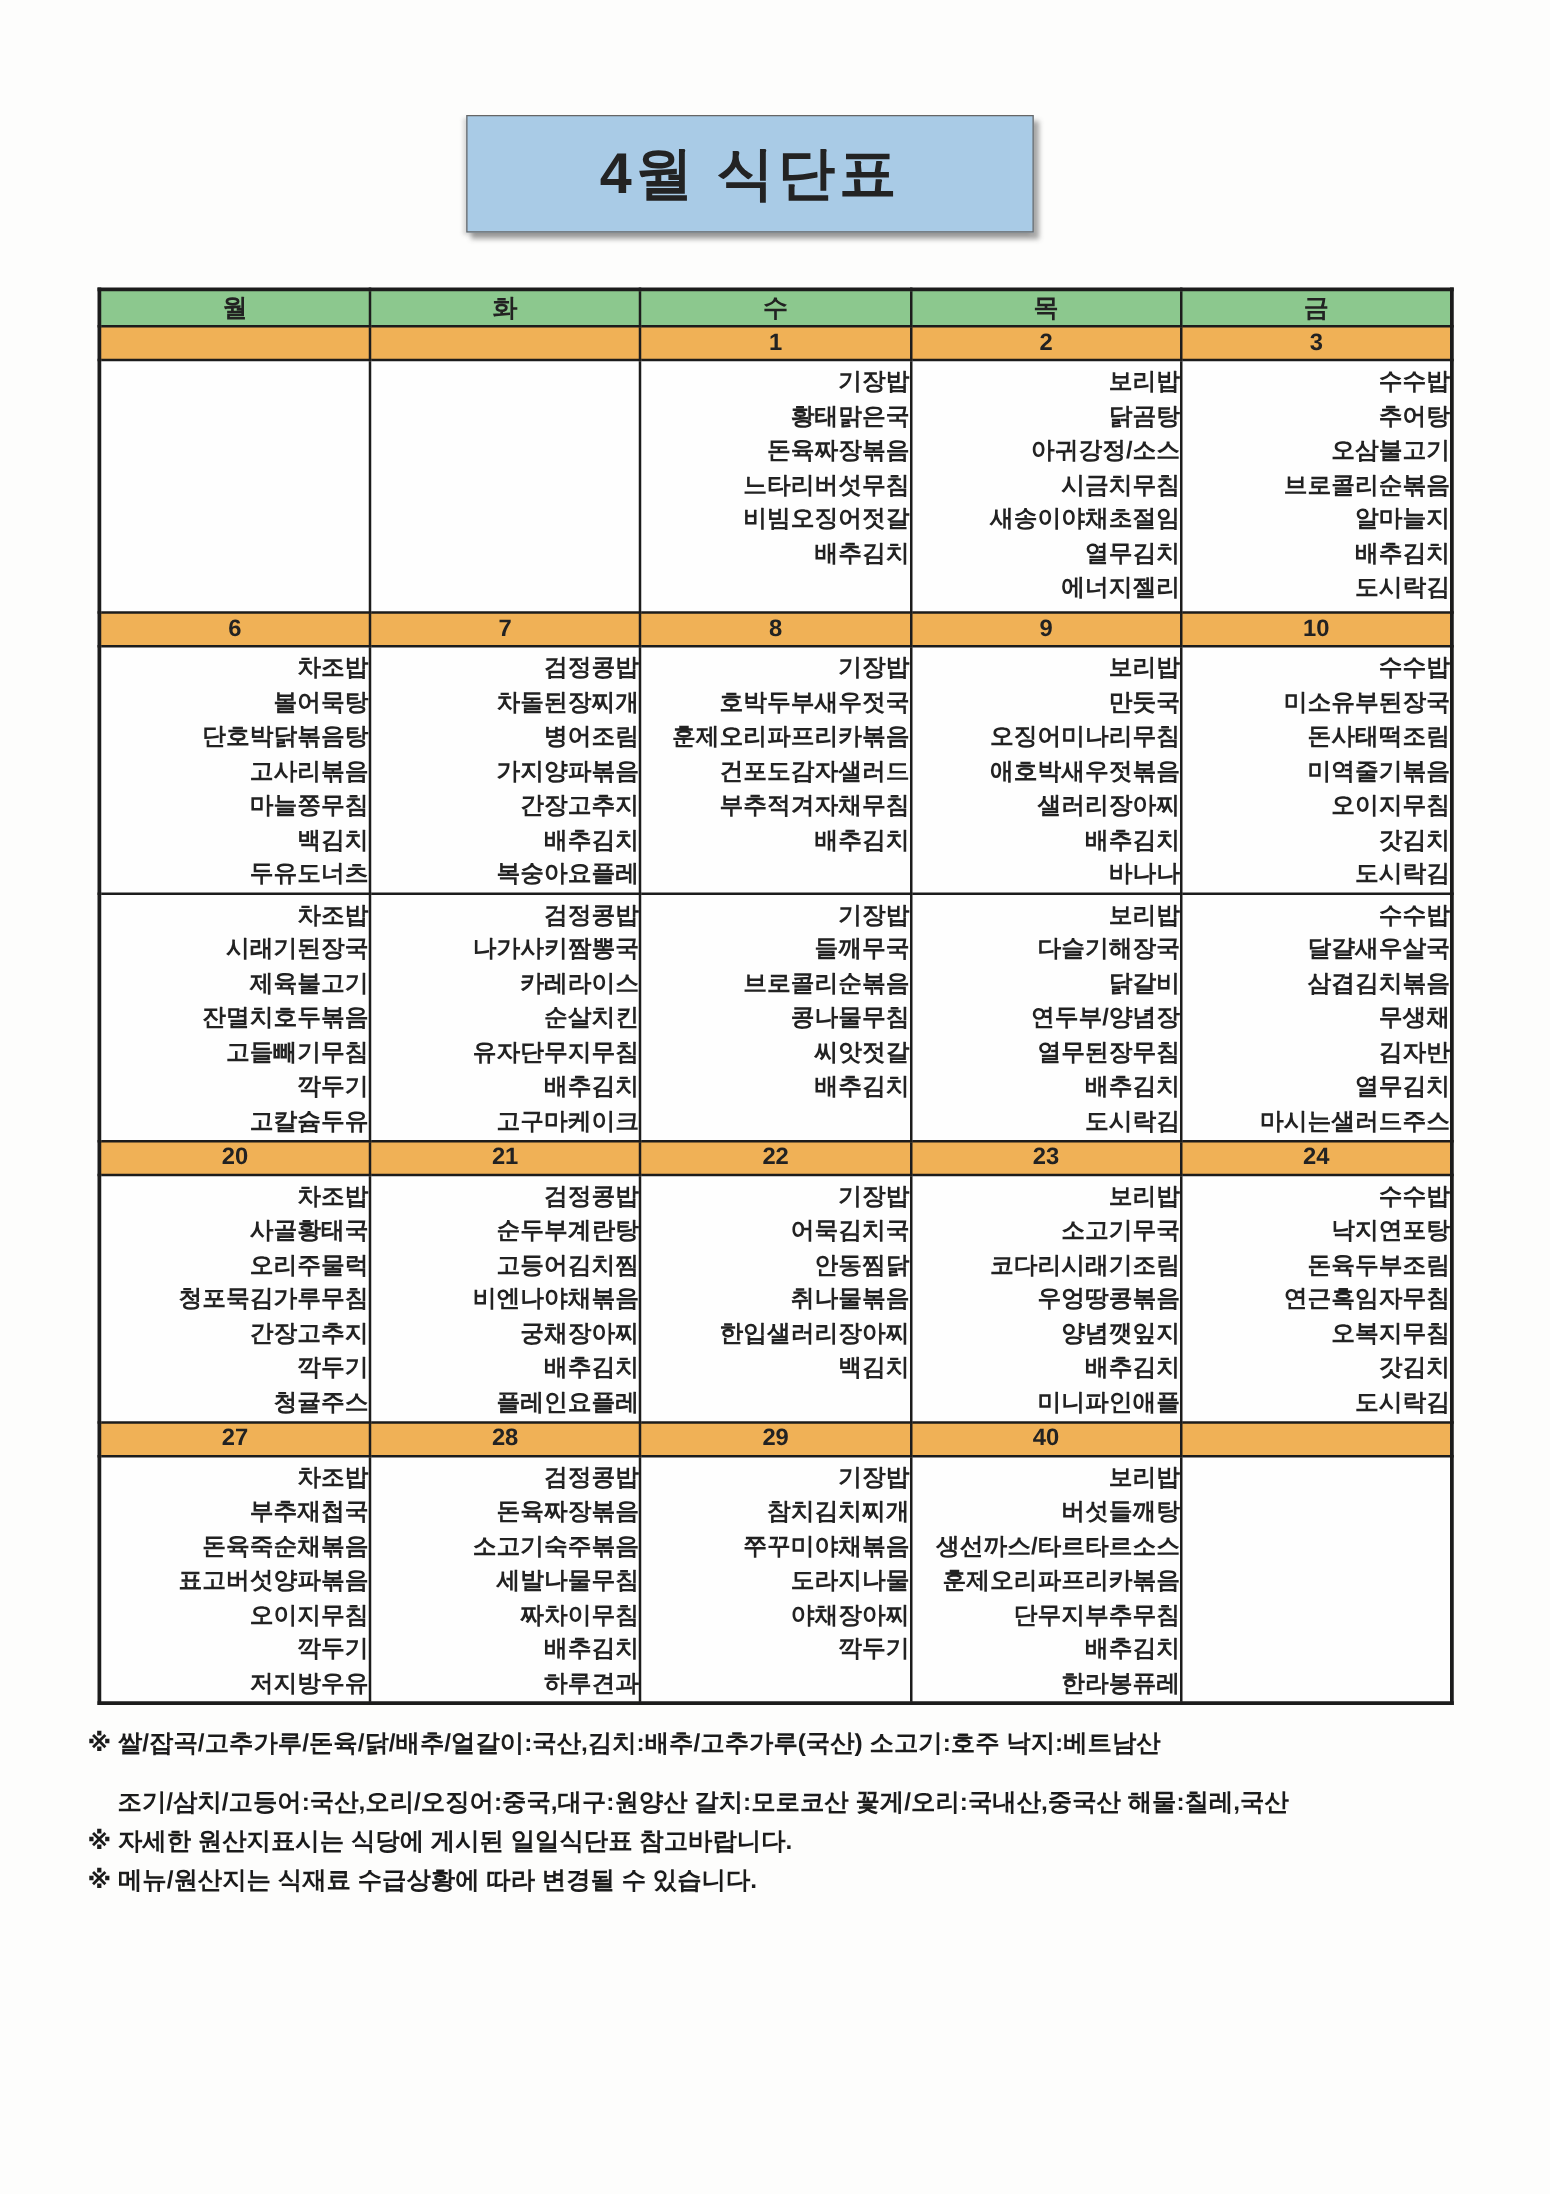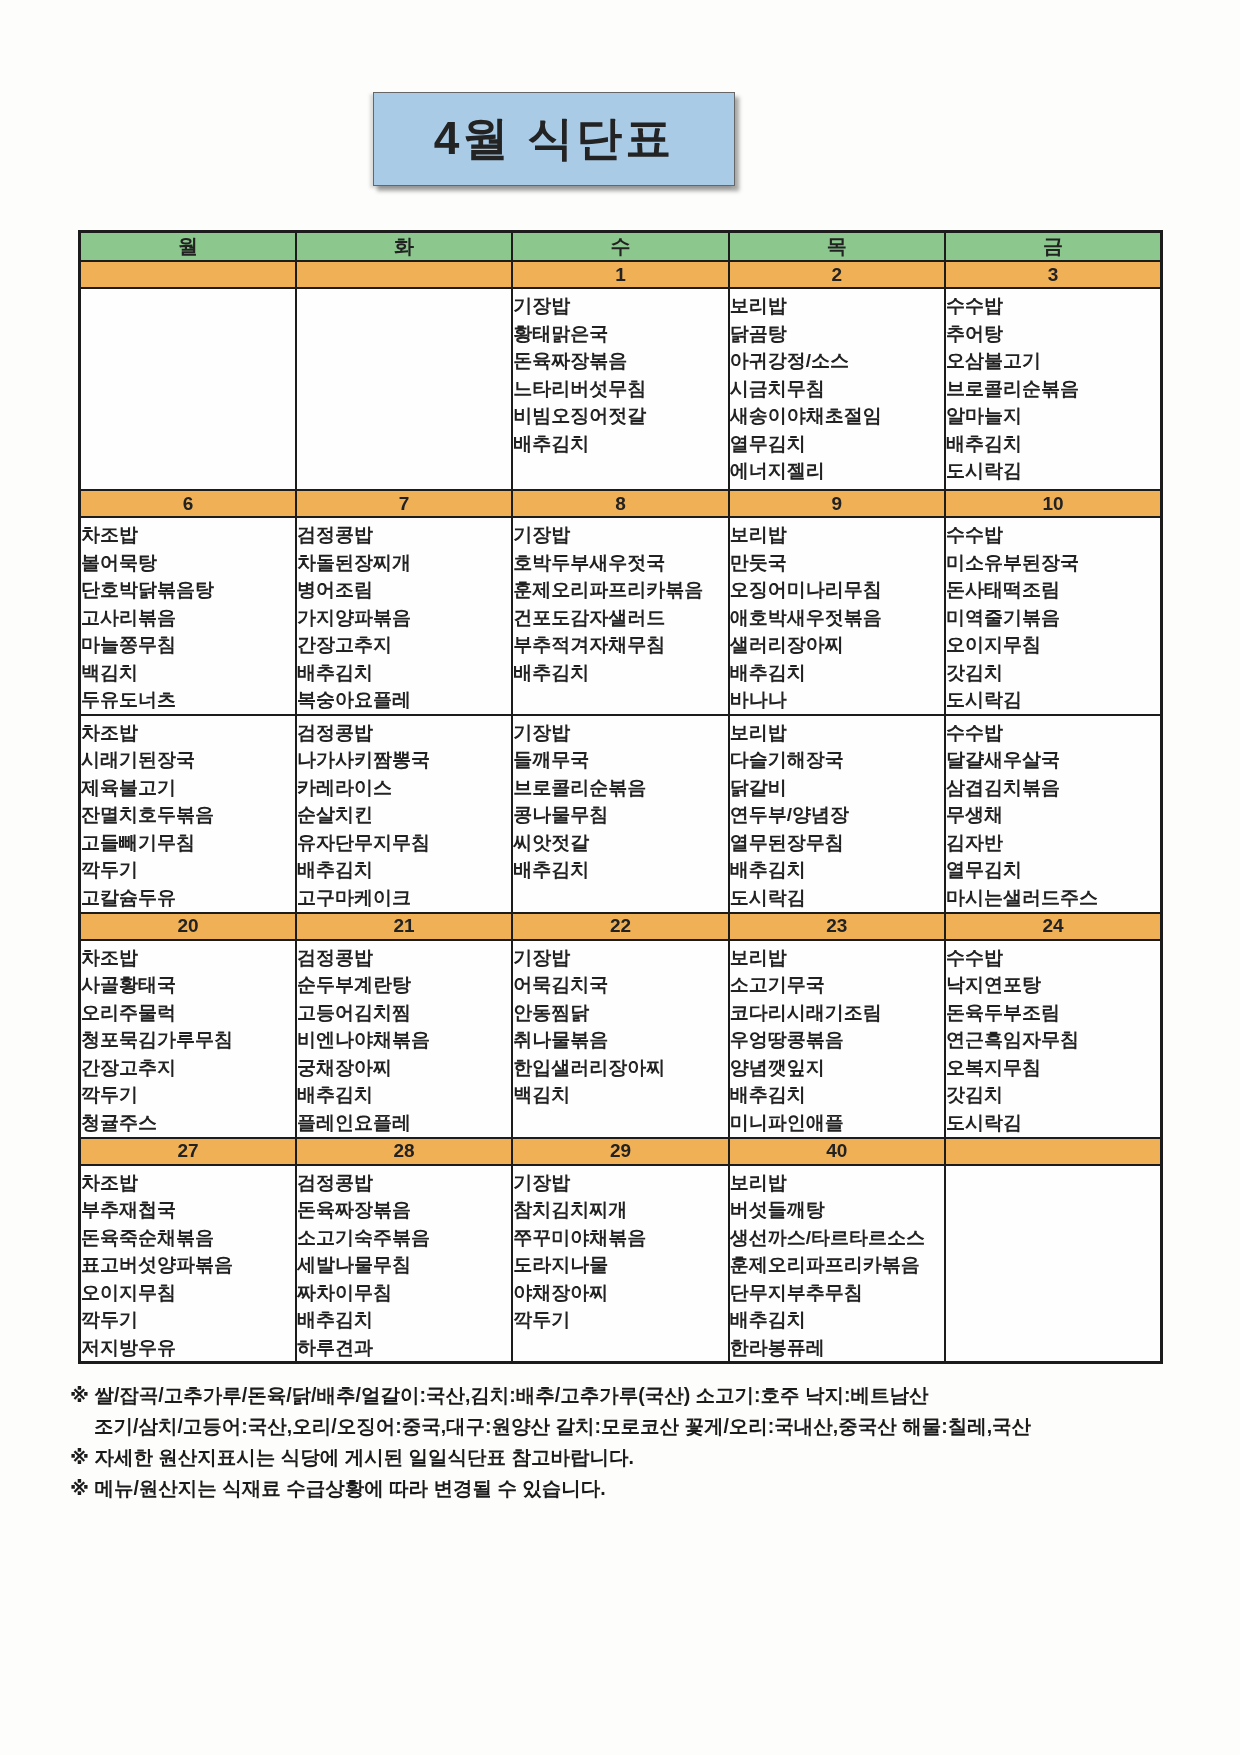--- a/index.html
+++ b/index.html
@@ -8,21 +8,21 @@
     --blue:#a9cbe6;
     --ink:#1d1d1d;
     --line:#1c1c1c;
   }
   *{margin:0;padding:0;box-sizing:border-box;}
   html,body{width:1240px;height:1755px;background:#fdfdfc;
     font-family:"Liberation Sans","DejaVu Sans",sans-serif;color:var(--ink);}
   body{position:relative;}
 
   .title-box{
-    position:absolute;left:373px;top:92px;width:362px;height:94px;
+    position:absolute;left:373px;top:92px;width:454px;height:94px;
     background:var(--blue);
     border:1px solid #666;
     box-shadow:4px 5px 4px rgba(60,60,60,.45), -3px 2px 3px rgba(120,120,120,.25);
     display:flex;align-items:center;justify-content:center;
     font-size:46px;font-weight:bold;letter-spacing:3px;color:#232323;
   }
 
   table.menu-table{
     position:absolute;left:78px;top:230px;width:1085px;
     border-collapse:collapse;table-layout:fixed;
@@ -34,33 +34,33 @@
   }
   th.day-head{
     background:var(--green);height:28px;
     font-size:20px;font-weight:bold;color:#222;
   }
   td.date-cell{
     background:var(--orange);height:27px;
     text-align:center;font-size:19px;font-weight:bold;color:#222;
   }
   td.menu-cell{
-    background:#fefefe;vertical-align:top;text-align:left;
+    background:#fefefe;vertical-align:top;text-align:right;
     padding-top:3px;
   }
   .menu-item{
     font-size:19px;font-weight:bold;line-height:27.5px;
     white-space:nowrap;color:#222;
   }
 
   .footnotes{
     position:absolute;left:70px;top:1380px;width:1125px;
     font-size:19.5px;font-weight:bold;line-height:31px;color:#1b1b1b;
   }
-  .footnote.indent{padding-left:24px;}
+  .footnote.indent{padding-left:24px;margin-top:16px;}
 </style>
 </head>
 <body>
 
 <div class="title-box">
   <span>4월 식단표</span>
 </div>
 
 <table class="menu-table">
   <thead>

